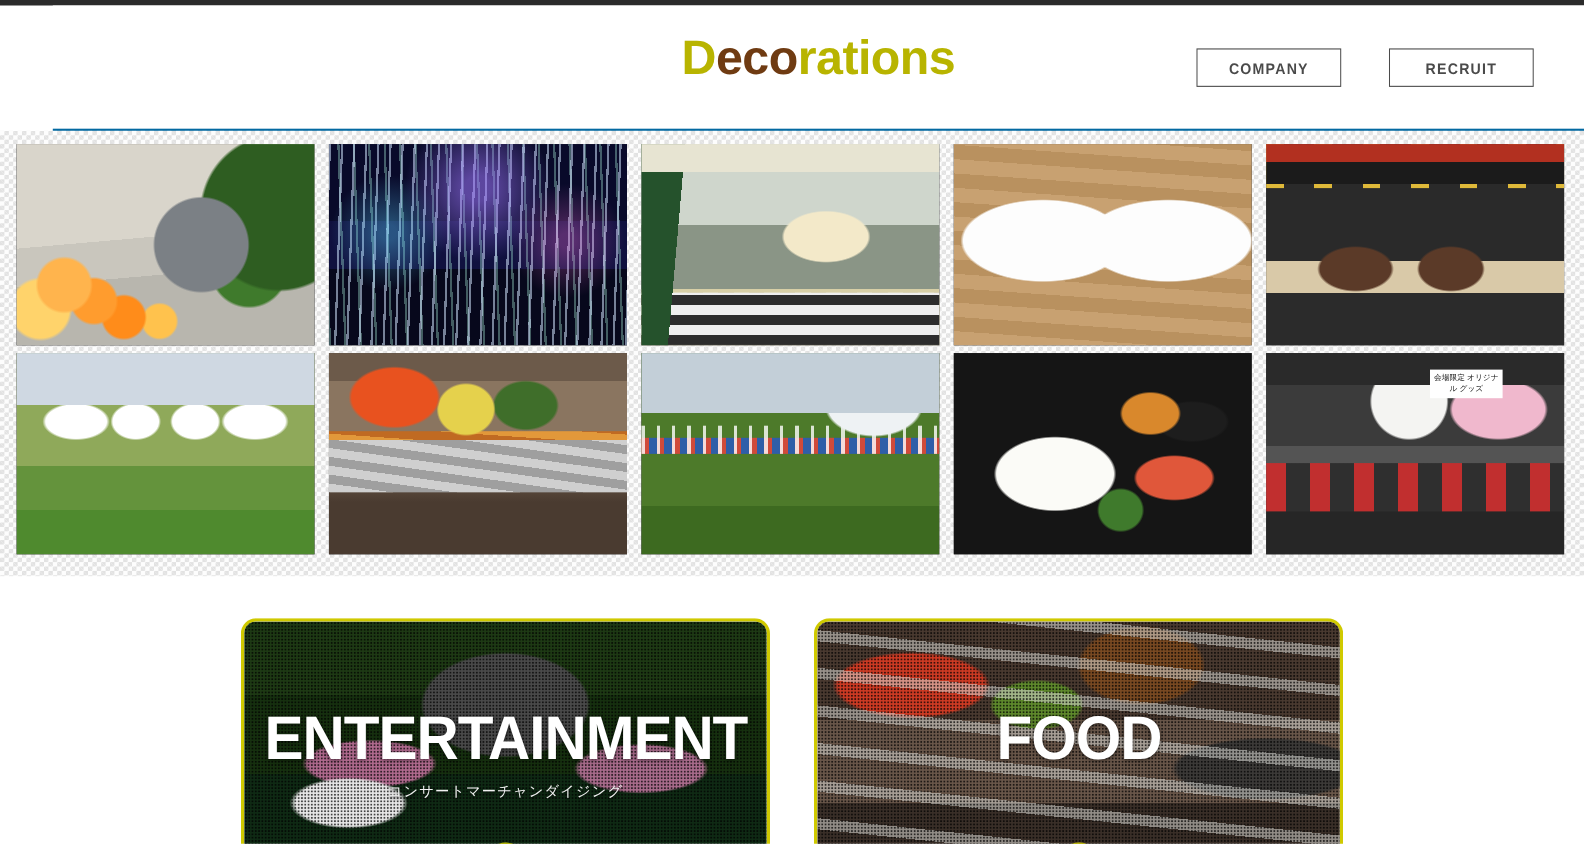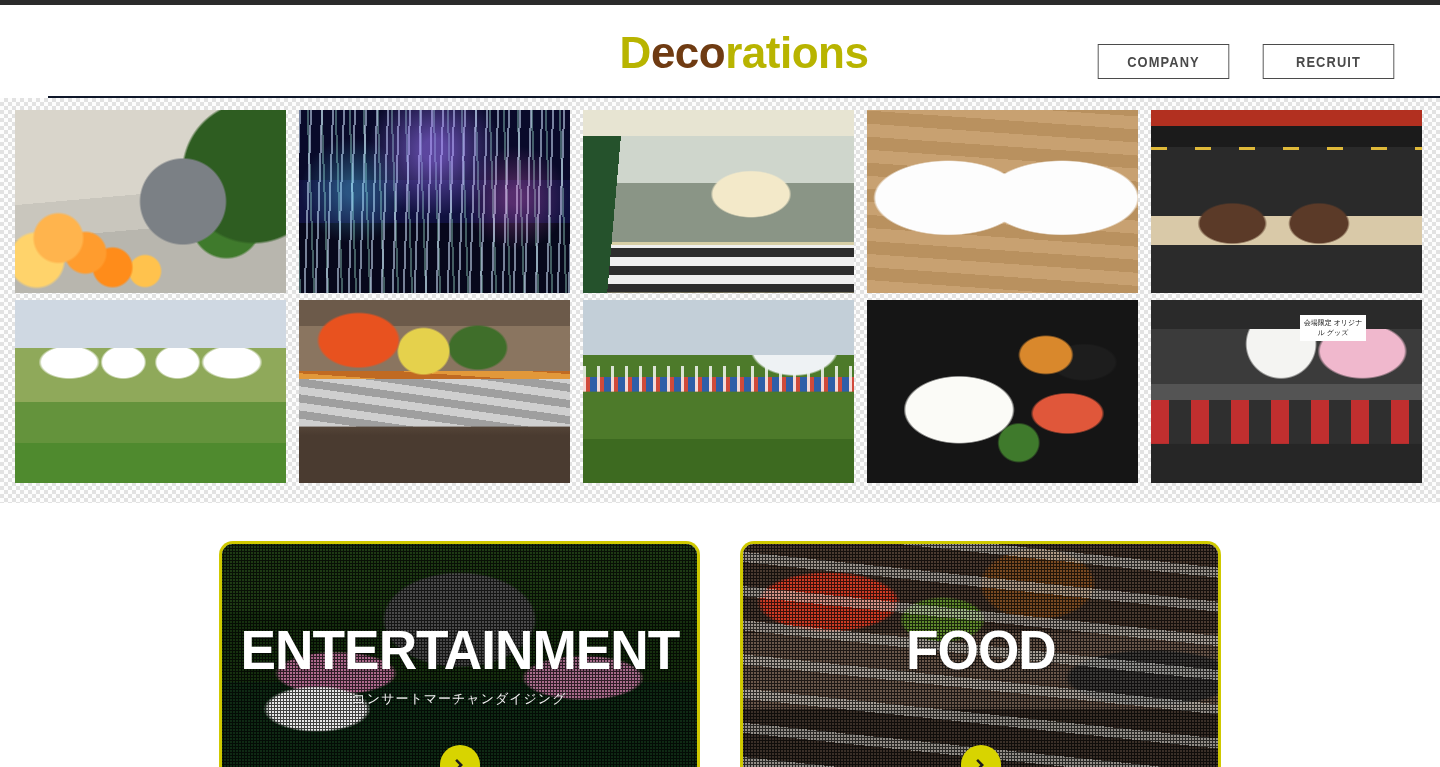--- a/index.html
+++ b/index.html
@@ -9,43 +9,43 @@
     font-family:"Liberation Sans", sans-serif;
     overflow:hidden;
   }
 
   
   .top-strip { height:5px; background:#2b2b2b; width:100%; }
 
   
   .header {
     position:relative;
-    height:93px;
-    background:#ffffff;
-    border-bottom:2px solid #0f172a;
+    height:114px;
+    background:#ffffff;
+    border-bottom:2px solid #0369a1;
     margin-left:48px;
   }
   .logo {
     position:absolute;
     left:0; right:0; top:26px;
     text-align:center;
     font-size:44px;
     font-weight:bold;
     letter-spacing:-0.5px;
     line-height:1;
     white-space:nowrap;
   }
   .logo .c-olive { color:#b8b400; }
   .logo .c-brown { color:#6f3b12; }
 
   .nav {
     position:absolute;
     right:40px; top:39px;
     display:flex;
-    gap:22px;
+    gap:32px;
   }
   .nav-btn {
     width:143px; height:35px;
     border:1px solid #4b4b4b;
     background:#ffffff;
     color:#4a4a4a;
     font-size:14px;
     font-weight:bold;
     letter-spacing:1.2px;
     display:flex;

